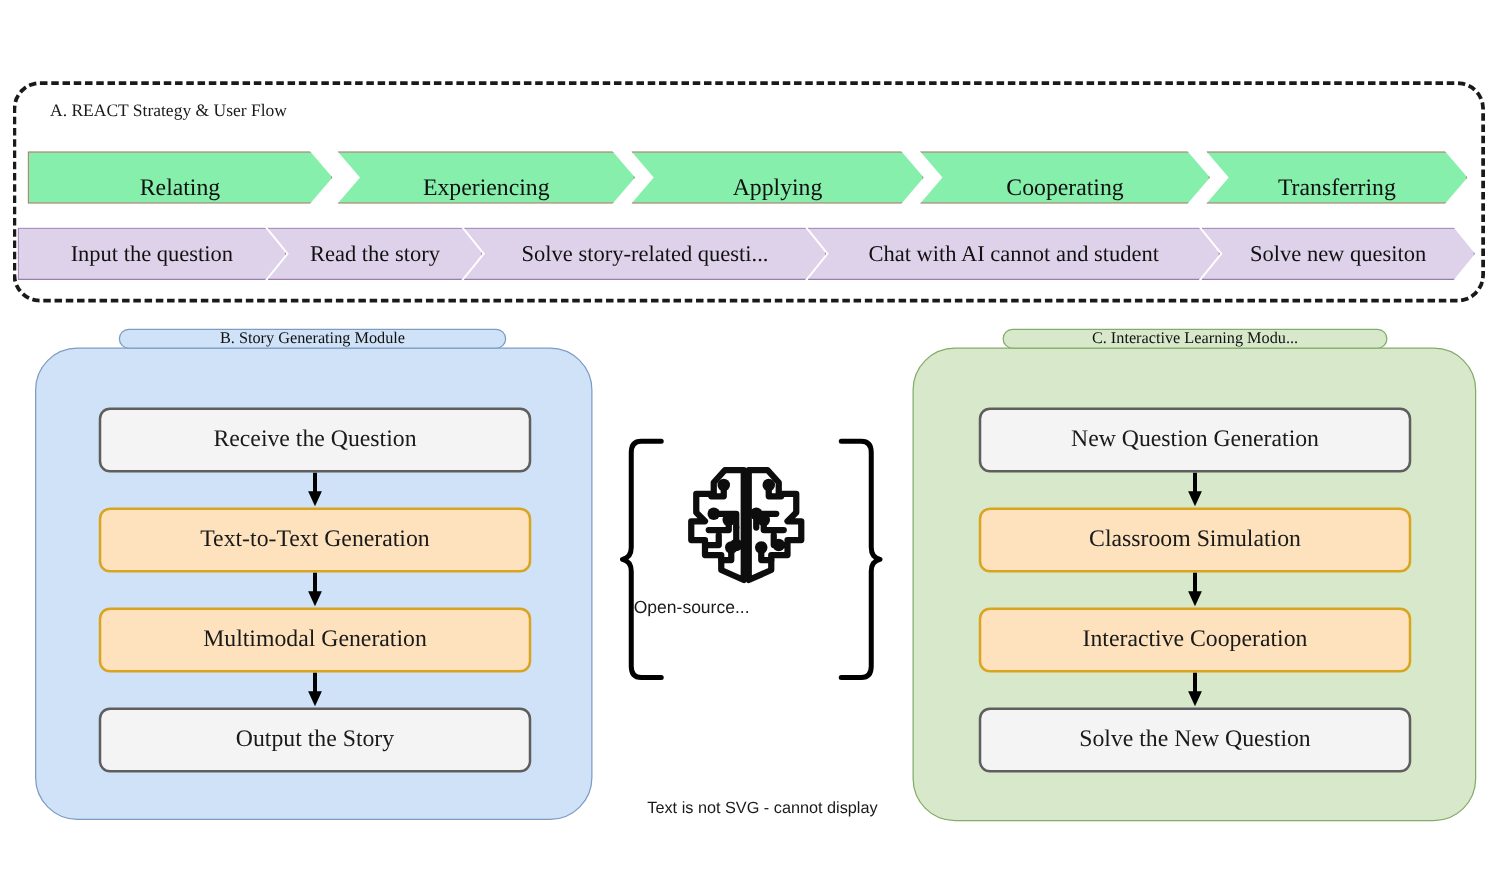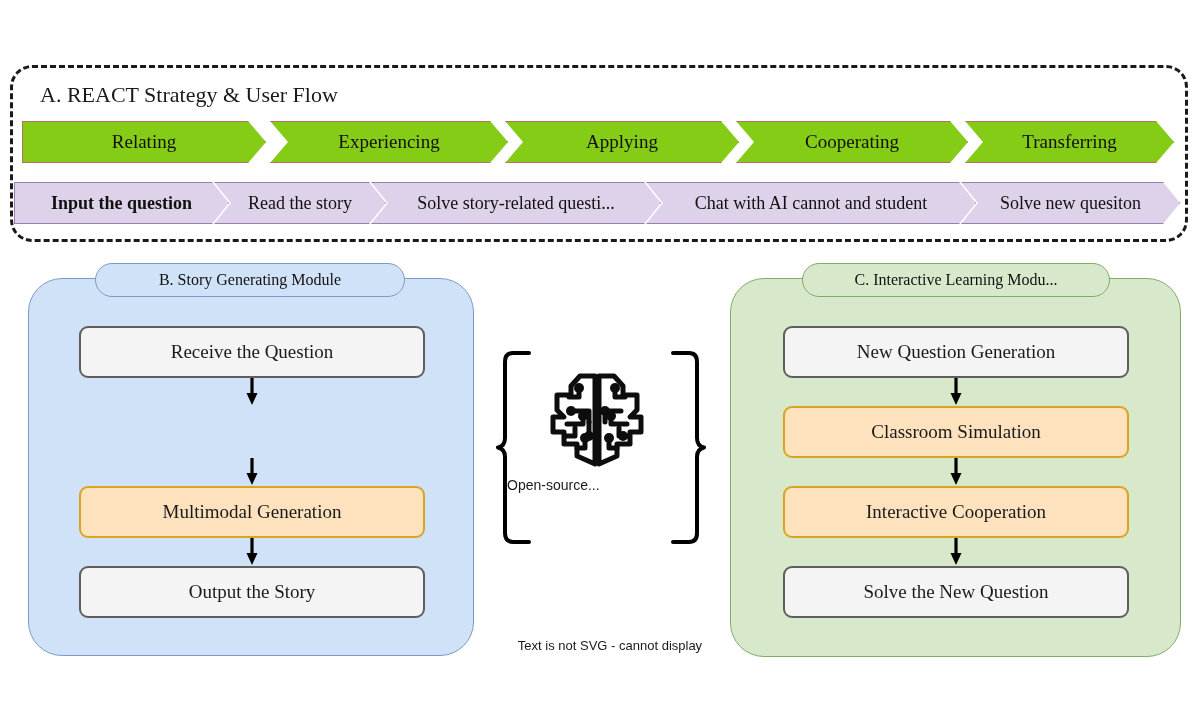--- a/index.html
+++ b/index.html
@@ -23,21 +23,21 @@
     width: 1178px;
     height: 177px;
     border: 3px dashed #1a1a1a;
     border-radius: 22px;
     box-sizing: border-box;
   }
   #sectionA-title {
     position: absolute;
     left: 40px;
     top: 82px;
-    font-size: 22px;
+    font-size: 14px;
     color: #1a1a1a;
     white-space: nowrap;
     font-family: Liberation Serif, serif;
   }
 
   
   .chev-row {
     position: absolute;
     height: 42px;
   }
@@ -51,38 +51,38 @@
     display: flex;
     align-items: center;
     justify-content: center;
     box-sizing: border-box;
     font-size: 19px;
     color: #111111;
     white-space: nowrap;
     overflow: hidden;
   }
   .chev.react {
-    background: #84cc16;
+    background: #86efac;
     border: 1.6px solid #c06a6a;
     clip-path: polygon(0 0, calc(100% - 18px) 0, 100% 50%, calc(100% - 18px) 100%, 0 100%);
+    align-items: flex-end;
   }
   .chev.react.first {
     clip-path: polygon(0 0, calc(100% - 18px) 0, 100% 50%, calc(100% - 18px) 100%, 0 100%);
   }
   .chev.react.notfirst {
     clip-path: polygon(0 0, calc(100% - 18px) 0, 100% 50%, calc(100% - 18px) 100%, 0 100%, 18px 50%);
   }
   .chev.flow {
     background: #ded2ea;
     border: 1.6px solid #9a7fae;
     font-size: 18px;
   }
   .chev.flow.first {
     clip-path: polygon(0 0, calc(100% - 17px) 0, 100% 50%, calc(100% - 17px) 100%, 0 100%);
-    font-weight: bold;
   }
   .chev.flow.notfirst {
     clip-path: polygon(0 0, calc(100% - 17px) 0, 100% 50%, calc(100% - 17px) 100%, 0 100%, 17px 50%);
   }
   .chev-label {
     padding: 0 6px;
     overflow: hidden;
     text-overflow: ellipsis;
     white-space: nowrap;
   }
@@ -105,27 +105,27 @@
     left: 730px;
     top: 278px;
     width: 451px;
     height: 379px;
     background: #d8e9cb;
     border: 1.6px solid #83ab69;
   }
 
   .panel-title {
     position: absolute;
-    height: 34px;
+    height: 16px;
     display: flex;
-    align-items: center;
+    align-items: flex-end;
     justify-content: center;
     box-sizing: border-box;
     border-radius: 18px;
-    font-size: 16px;
+    font-size: 13px;
     color: #111111;
     white-space: nowrap;
     overflow: hidden;
   }
   #panel-b-title {
     left: 95px;
     top: 263px;
     width: 310px;
     background: #cfe2f7;
     border: 1.6px solid #7d9cc4;
@@ -279,20 +279,23 @@
       <span class="chev-label">Chat with AI cannot and student</span>
     </div>
   <div class="chev flow notfirst" style="left:947px; width:219px;">
       <span class="chev-label">Solve new quesiton</span>
     </div>
 </div>
 
 <div class="panel" id="panel-b">
   <div class="fbox grey row0">
       <span>Receive the Question</span>
+    </div>
+  <div class="fbox orange row1">
+      <span>Text-to-Text Generation</span>
     </div>
   <div class="fbox orange row2">
       <span>Multimodal Generation</span>
     </div>
   <div class="fbox grey row3">
       <span>Output the Story</span>
     </div>
 
   <svg class="arrow arr0" viewBox="0 0 14 28">
       <path d="M7 0 L7 17" stroke="#000" stroke-width="3.2" fill="none"></path>

